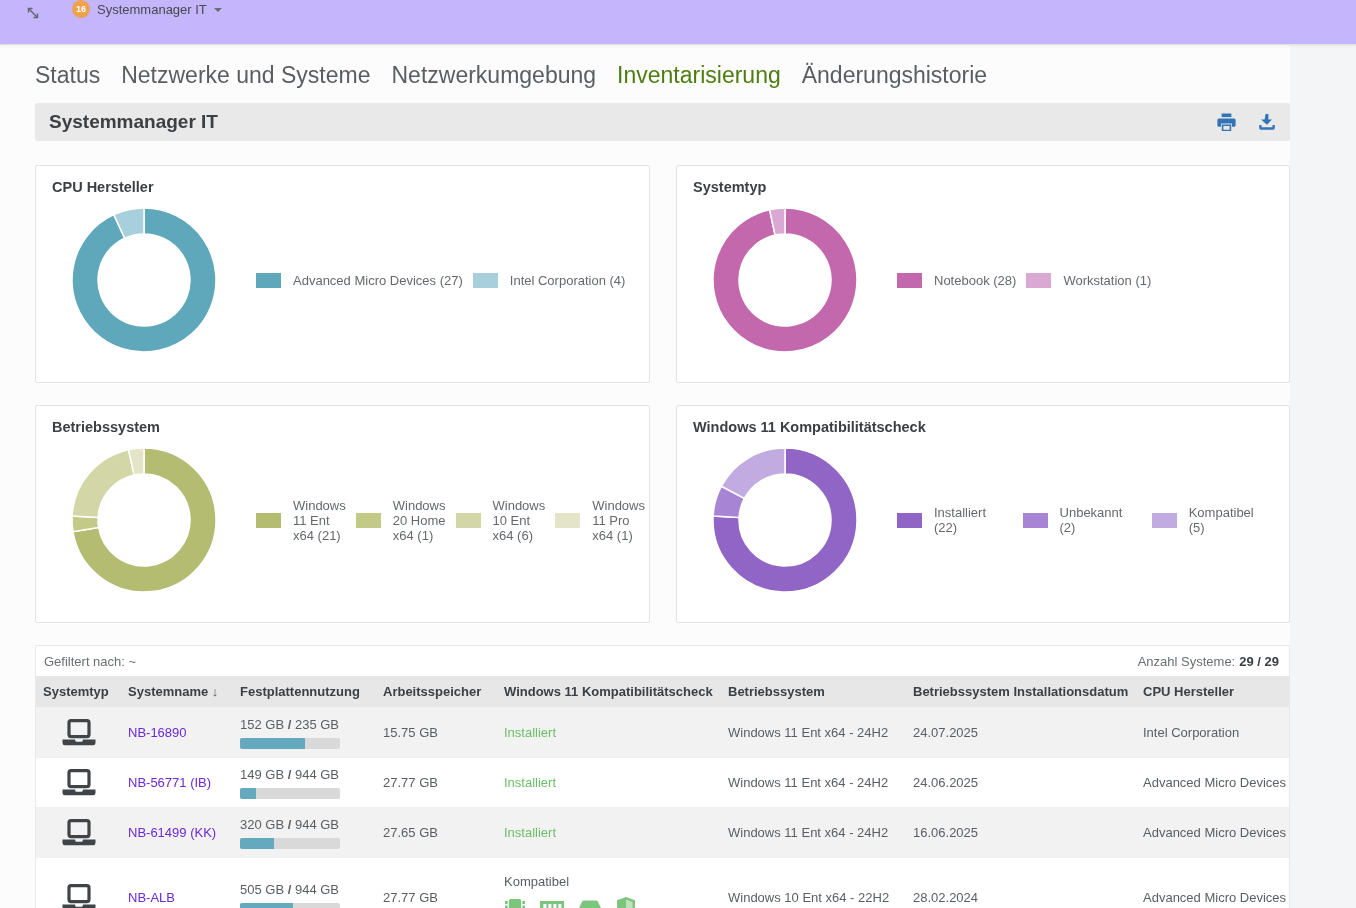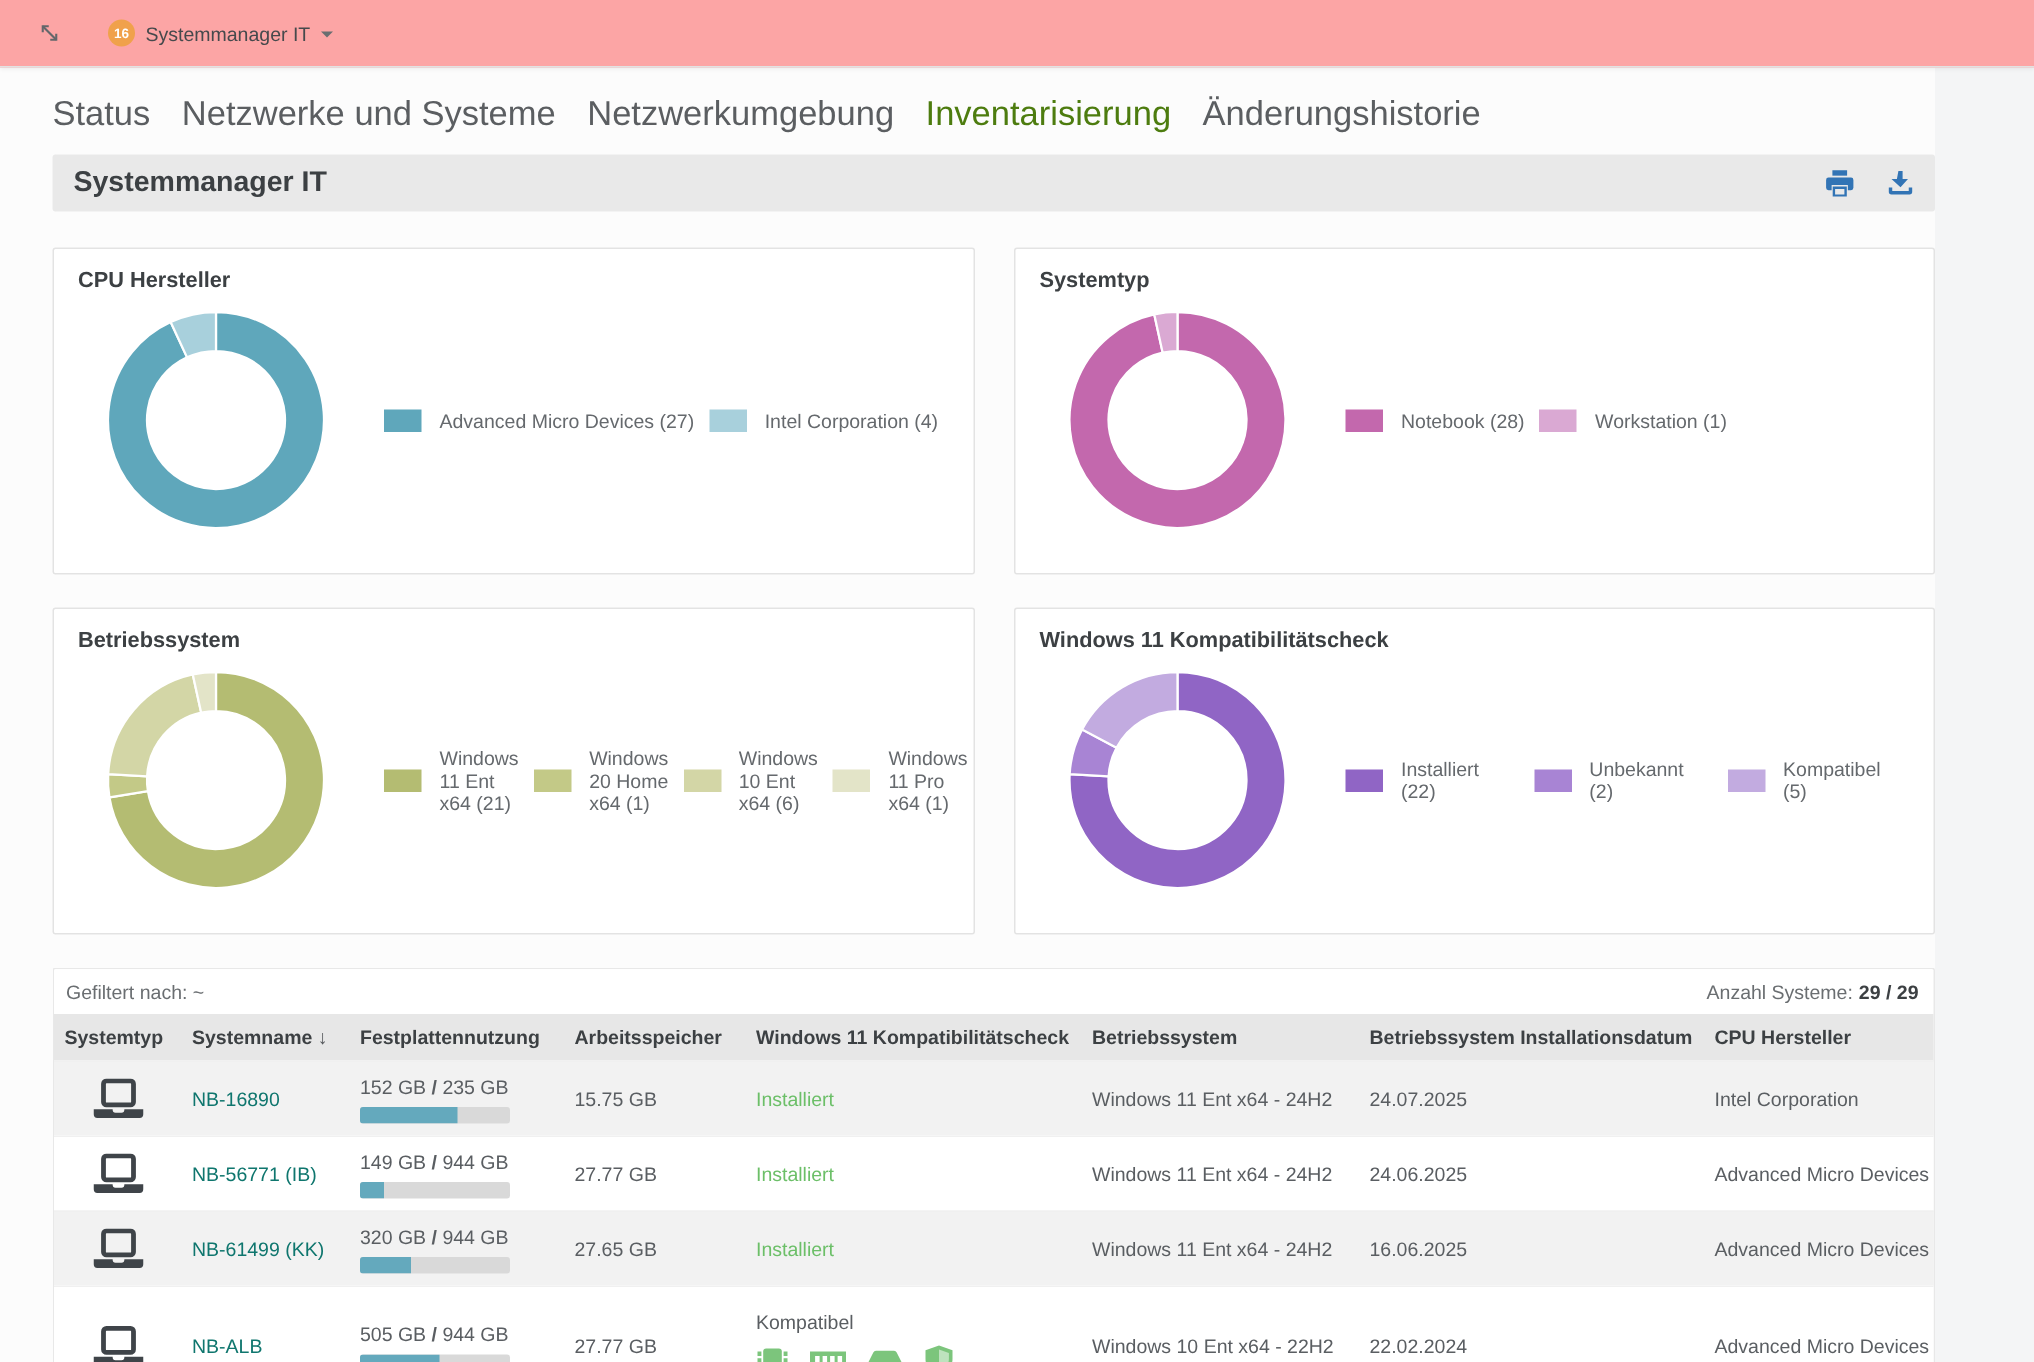--- a/index.html
+++ b/index.html
@@ -5,23 +5,23 @@
   * { box-sizing: border-box; }
   html,body { margin:0; padding:0; }
   body {
     width:1356px; height:908px; overflow:hidden;
     background:#f4f5f6;
     font-family:"Liberation Sans", sans-serif;
     color:#5a5e62;
   }
   
   .topbar {
-    height:45px; background:#fca5a5; border-bottom:1px solid #e2e2e2;
+    height:45px; background:#c4b5fd; border-bottom:1px solid #e2e2e2;
     box-shadow:0 1px 3px rgba(0,0,0,.07);
-    display:flex; align-items:center; padding-left:20px;
+    display:flex; align-items:flex-start; padding-left:20px;
     position:relative; z-index:5;
   }
   .expand-btn { width:26px; height:26px; display:flex; align-items:center; justify-content:center; cursor:pointer; }
   .app-select { display:flex; align-items:center; gap:7px; margin-left:26px; cursor:pointer; background:none; border:none; font-family:inherit; padding:0; }
   .badge {
     min-width:18px; height:18px; border-radius:9px; background:#f0a14b;
     color:#fff; font-size:9px; font-weight:bold; display:flex; align-items:center; justify-content:center; padding:0 3px;
   }
   .app-title { font-size:13px; color:#46494c; }
   .caret { width:0; height:0; border-left:4px solid transparent; border-right:4px solid transparent; border-top:4.5px solid #6a6e71; margin-top:1px; }
@@ -53,21 +53,21 @@
   .filter-left { cursor:pointer; }
   .thead, .trow { display:grid; grid-template-columns:85px 112px 143px 121px 224px 185px 230px 1fr; }
   .thead { background:#e7e7e7; height:31px; align-items:center; font-size:13px; font-weight:bold; color:#3c4043; }
   .th { padding-left:7px; white-space:nowrap; overflow:hidden; }
   .sort { font-weight:normal; color:#55585c; }
   .trow { min-height:50px; align-items:center; font-size:13px; color:#5a5e62; background:#fff; border-top:1px solid #f0f0f0; cursor:default; }
   .trow.alt { background:#f2f2f2; }
   .trow.tall { min-height:80px; }
   .td { padding-left:7px; }
   .cell-icon { display:flex; justify-content:center; padding-left:0; }
-  .sysname { color:#0f766e; cursor:pointer; }
+  .sysname { color:#6d28d9; cursor:pointer; }
   .disk-text .slash { font-weight:bold; }
   .bar { width:100px; height:11px; background:#d9d9d9; border-radius:2px; margin-top:6px; overflow:hidden; }
   .bar-fill { height:100%; background:#64a9bd; }
   .status-green { color:#6cbf68; }
   .compat-icons { display:flex; gap:13px; margin-top:7px; align-items:flex-start; }
 </style>
 </head>
 <body>
 
 <header class="topbar">
@@ -332,19 +332,19 @@
               <span><svg width="24" height="22" viewBox="0 0 24 22" fill="#7cc57c">
     <path d="M6 4.5 h12 a2 2 0 0 1 1.8 1.1 L23 12 v5 a2 2 0 0 1 -2 2 H3 a2 2 0 0 1 -2 -2 v-5 L4.2 5.6 A2 2 0 0 1 6 4.5 z"></path>
   </svg></span>
               <span><svg width="22" height="22" viewBox="0 0 22 22">
     <path d="M11 1 L20 4.2 V10 c0 5.2 -3.6 9 -9 11 C5.6 19 2 15.2 2 10 V4.2 Z" fill="#7cc57c"></path>
     <path d="M11 3.6 V18.4 C14.8 16.7 17.6 13.8 17.6 10 V6 Z" fill="#ffffff" opacity="0.5"></path>
   </svg></span>
             </div>
           </div>
           <div class="td">Windows 10 Ent x64 - 22H2</div>
-          <div class="td">22.02.2024</div>
+          <div class="td">28.02.2024</div>
           <div class="td">Advanced Micro Devices</div>
         </div>
       </div>
   </div>
 
 </div>
 
 </body></html>

